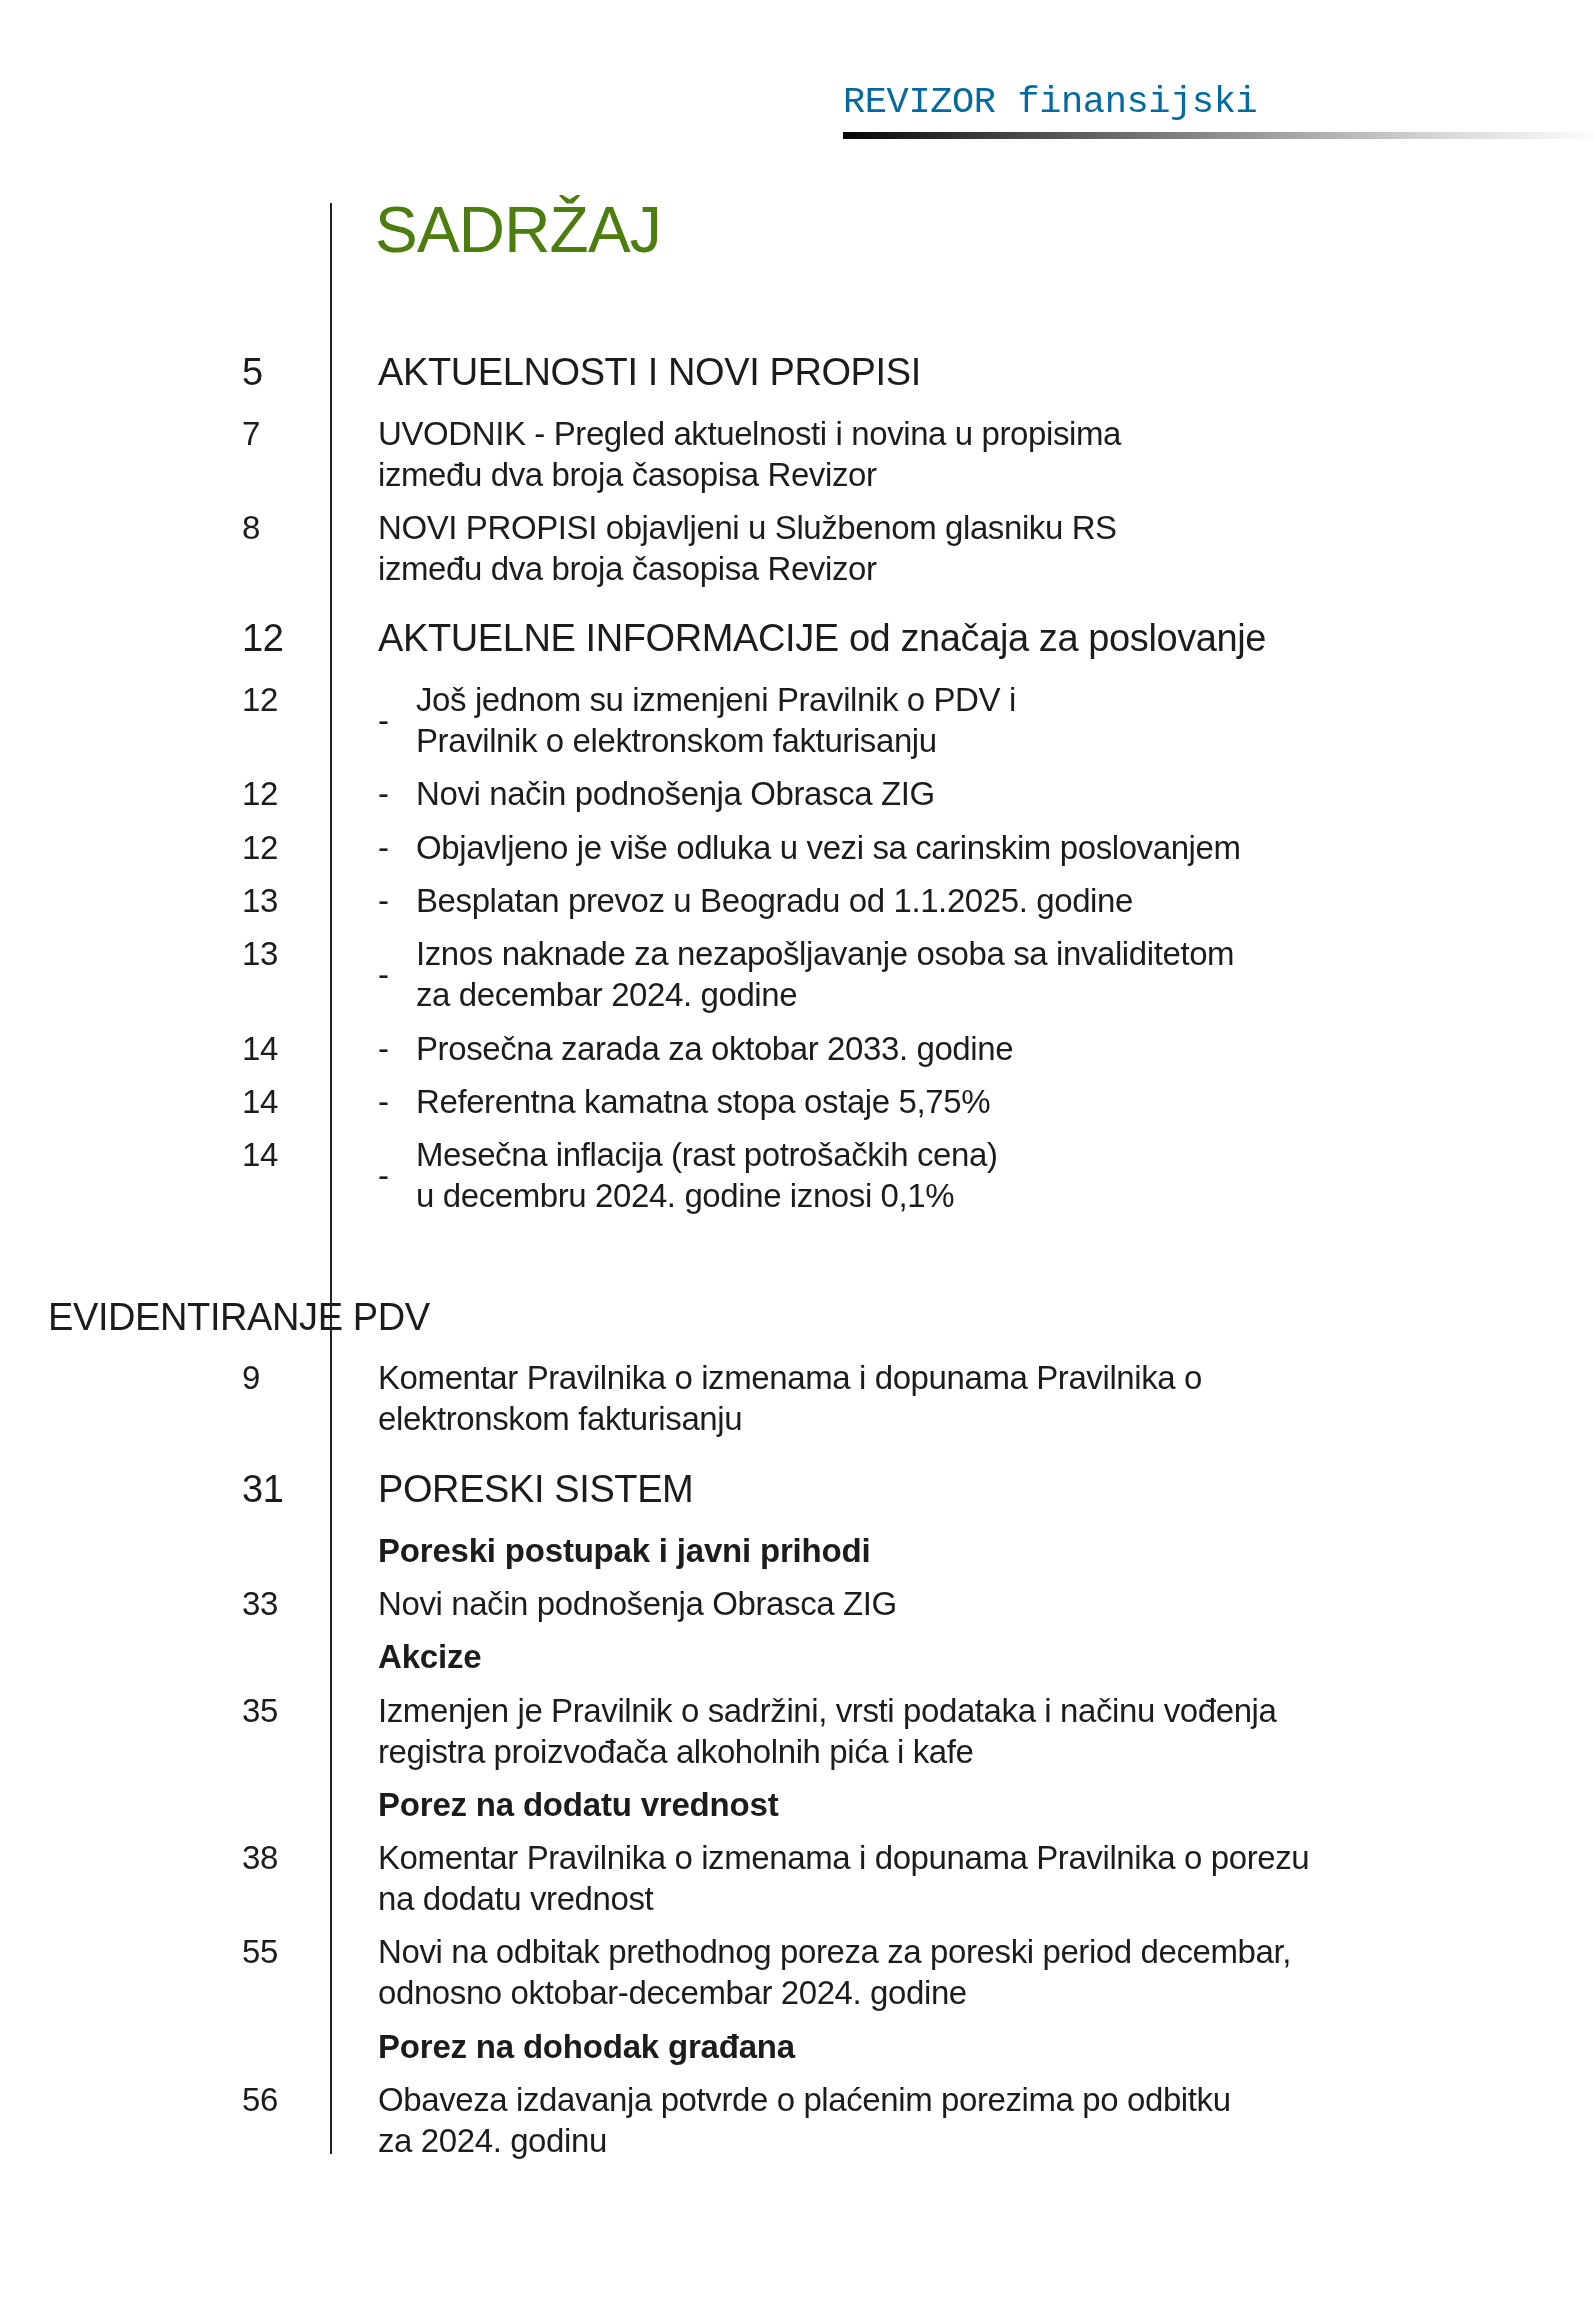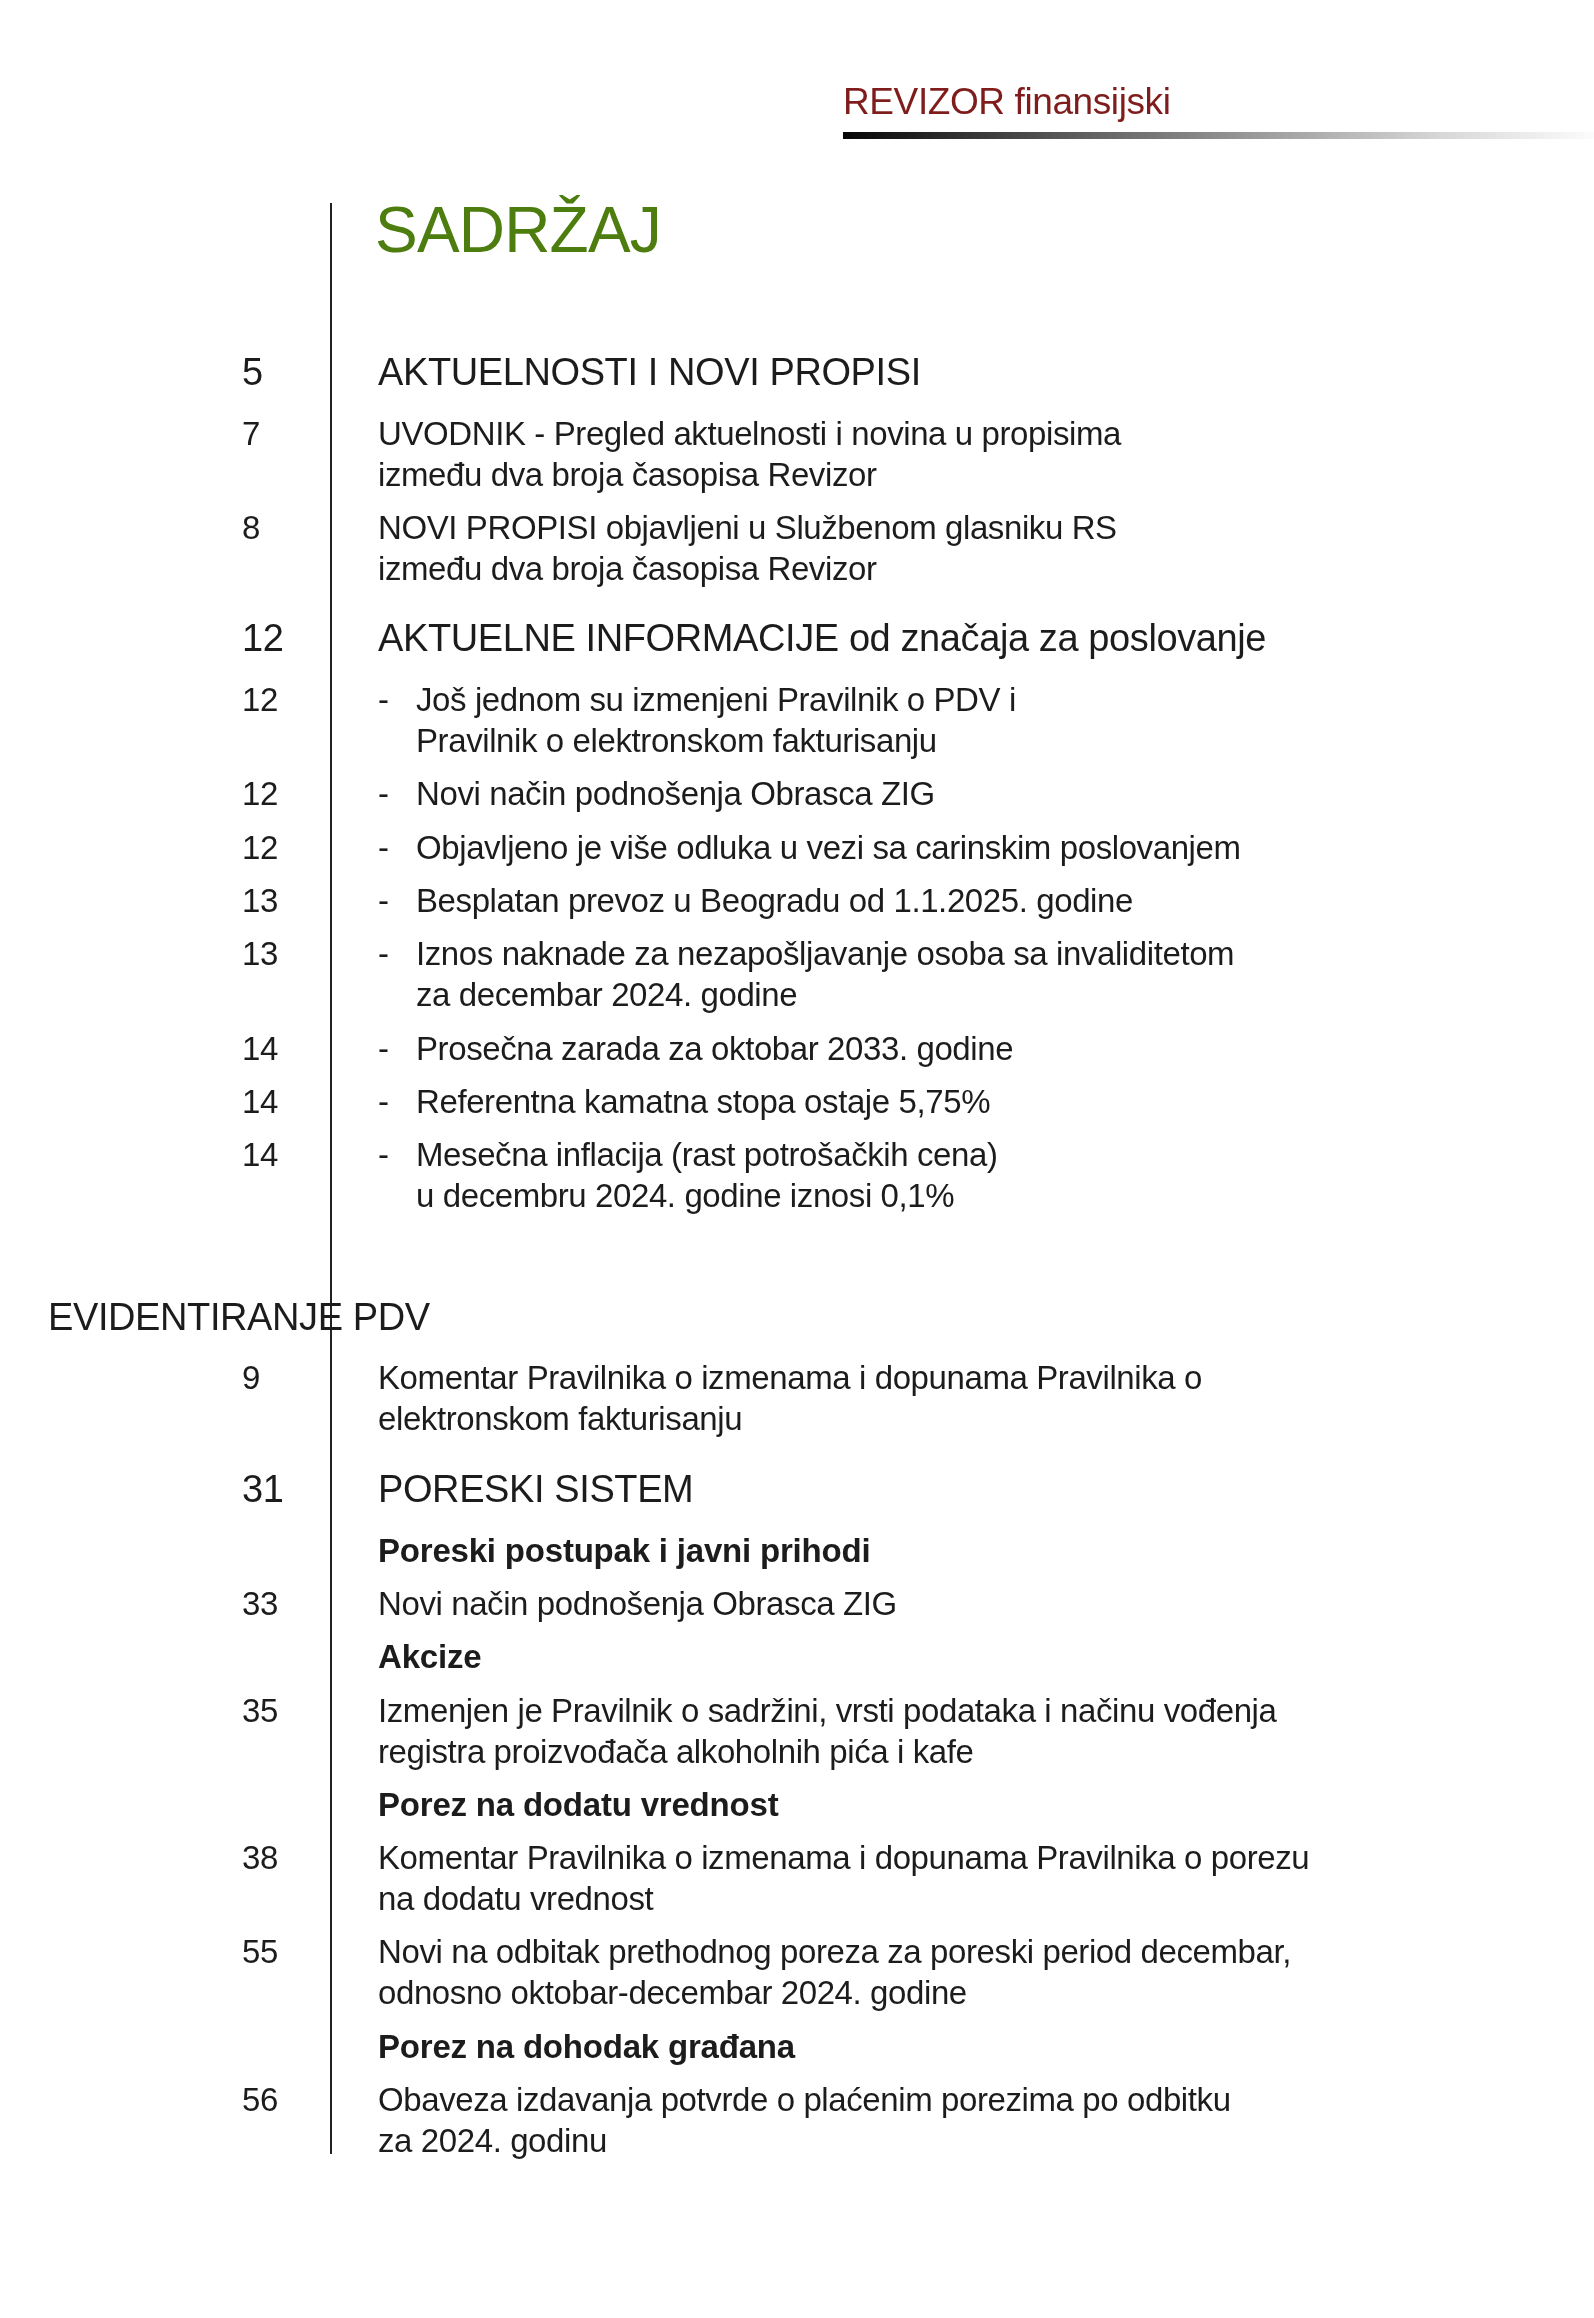--- a/index.html
+++ b/index.html
@@ -9,21 +9,21 @@
     position:relative; overflow:hidden;
     font-family:"Liberation Sans","DejaVu Sans",sans-serif;
     color:#1c1c1c;
     -webkit-font-smoothing:antialiased;
   }
 
   
   .header-title {
     position:absolute; left:843px; top:82px;
     font-size:37px; line-height:1.1; font-weight:400;
-    color:#7f1d1d; letter-spacing:-0.4px;
+    color:#0369a1; letter-spacing:-0.4px;font-family:Liberation Mono, monospace;
   }
   .header-rule {
     position:absolute; left:843px; right:0; top:132px; height:6.5px;
     background:linear-gradient(90deg,#050505 0%,#5a5a5a 30%,#9a9a9a 55%,#d8d8d8 80%,#fcfcfc 100%);
   }
 
   
   .toc-title {
     position:absolute; left:375px; top:198px;
     font-size:64px; line-height:1; font-weight:400;
@@ -40,21 +40,21 @@
   .toc {
     position:absolute; left:0; top:347px; right:24.5px;
   }
   .row {
     display:grid; grid-template-columns:330px 1fr;
     margin-bottom:12.3px;
     font-size:33px; line-height:41px; font-weight:400;
     letter-spacing:-0.4px;
   }
   .row .num   { padding-left:242px; white-space:nowrap; }
-  .row .txt   { padding-left:48px;  white-space:nowrap; display:flex; align-items:flex-start; }
+  .row .txt   { padding-left:48px;  white-space:nowrap; display:flex; align-items:center; }
   .row .lines { white-space:nowrap; }
 
   .row.section {
     font-size:38px; line-height:51px;
     margin-top:24.5px; margin-bottom:14.7px;
   }
   .row.section:first-child { margin-top:0; }
 
   .row.sub .lines { font-weight:700; letter-spacing:-0.2px; }
 

